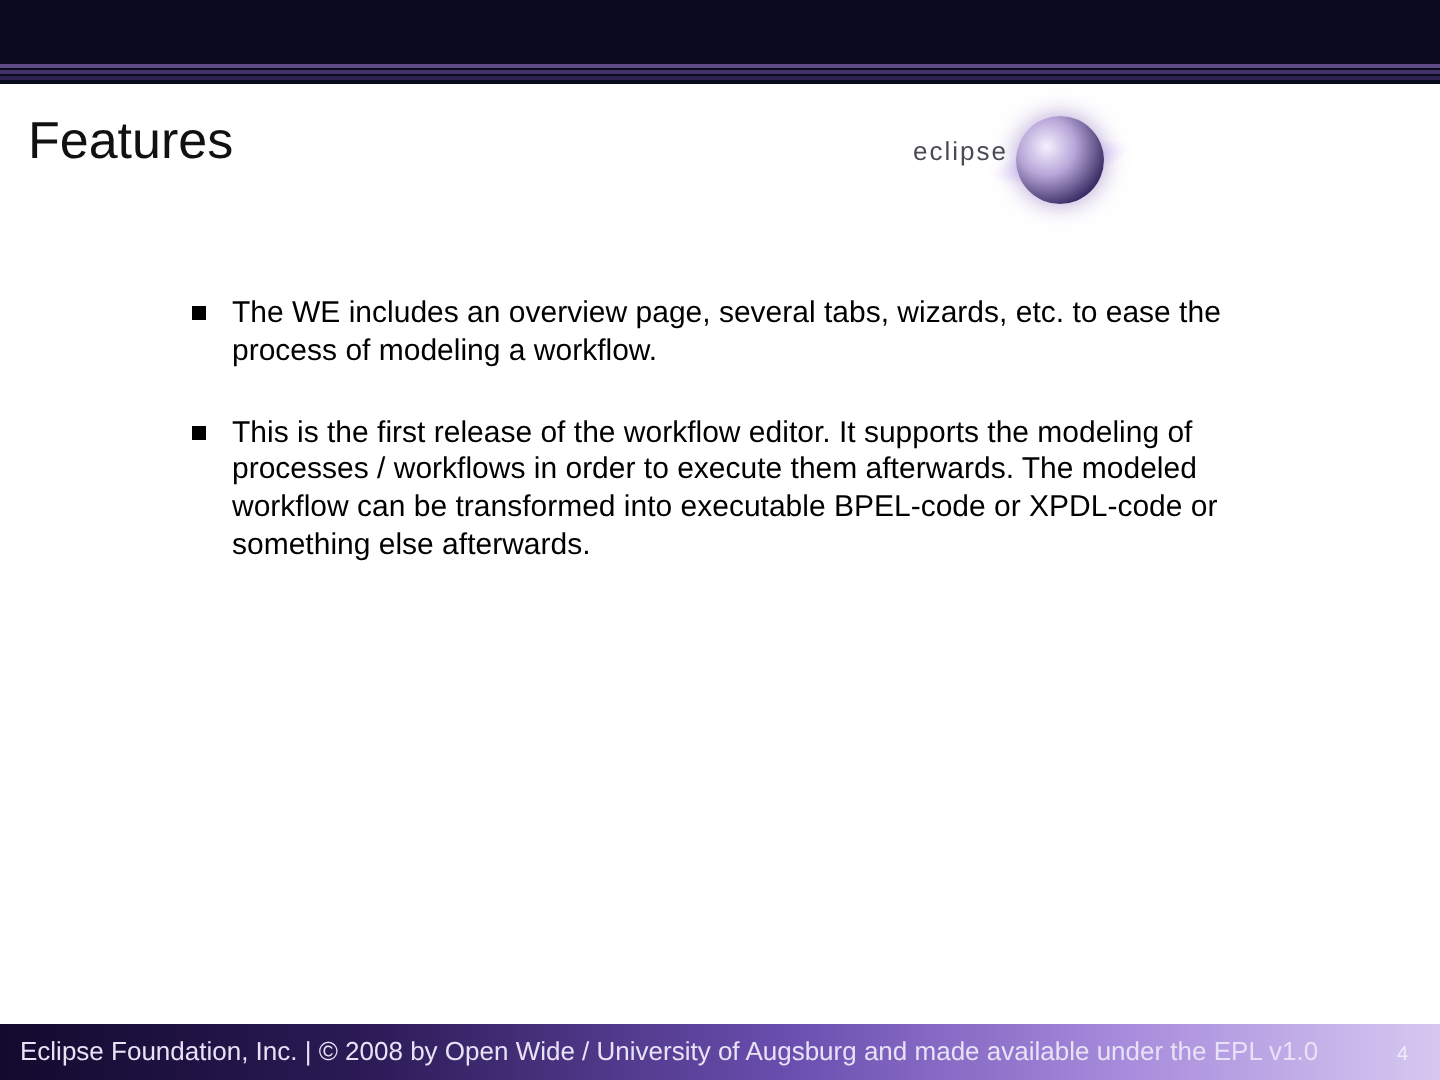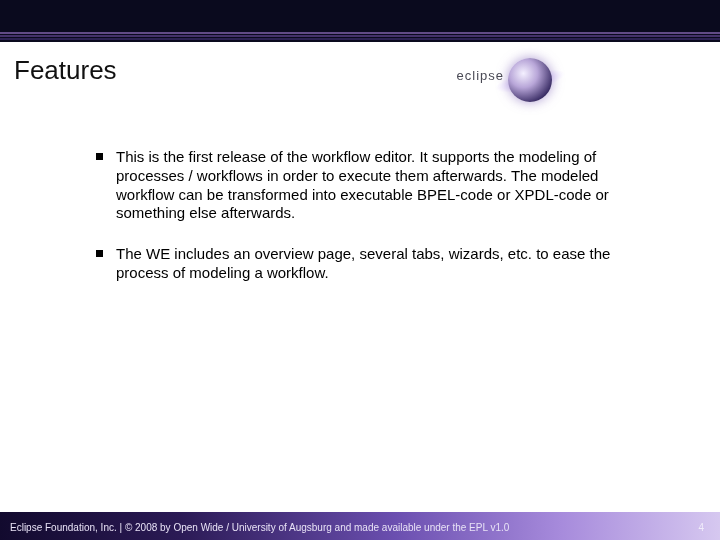--- a/index.html
+++ b/index.html
@@ -117,21 +117,21 @@
        #2b1a55 25%,
        #6b4fb0 55%,
        #a78bdc 78%,
        #d6c8f0 100%);
   }
   .footerbar .ftext {
     position: absolute;
     left: 10px;
     bottom: 7px;
     color: #e8e2f6;
-    font-size: 10px;
+    font-size: 13px;
     white-space: nowrap;
   }
   .footerbar .pagenum {
     position: absolute;
     right: 16px;
     bottom: 7px;
     color: #f0ecfa;
     font-size: 10px;
   }
 </style>
@@ -148,22 +148,22 @@
 
   <div class="title">Features</div>
 
   <div class="logo">
     <div class="ring"></div>
     <div class="orb"></div>
     <div class="word">eclipse</div>
   </div>
 
   <div class="content">
+    <div class="bullet">The WE includes an overview page, several tabs, wizards, etc. to ease the process of modeling a workflow.</div>
     <div class="bullet">This is the first release of the workflow editor. It supports the modeling of processes / workflows in order to execute them afterwards. The modeled workflow can be transformed into executable BPEL-code or XPDL-code or something else afterwards.</div>
-    <div class="bullet">The WE includes an overview page, several tabs, wizards, etc. to ease the process of modeling a workflow.</div>
   </div>
 
   <div class="footerbar">
     <div class="ftext">Eclipse Foundation, Inc. | © 2008 by Open Wide / University of Augsburg and made available under the EPL v1.0</div>
     <div class="pagenum">4</div>
   </div>
 
 </div>
 
 </body></html>

